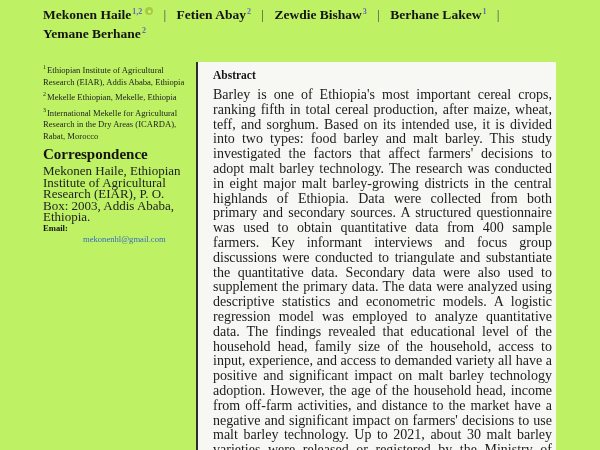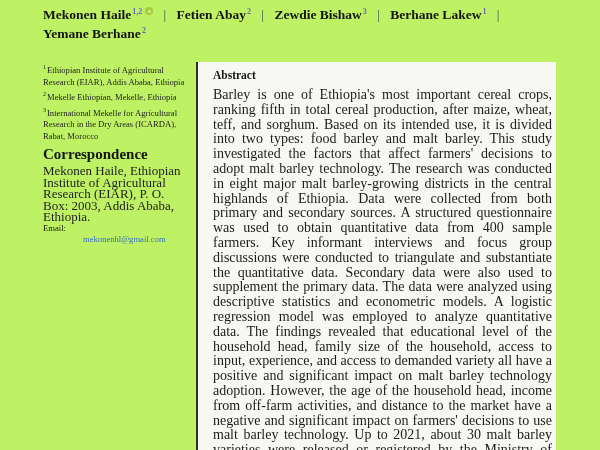--- a/index.html
+++ b/index.html
@@ -26,21 +26,21 @@
     border-radius: 50%; background: #d9ecae;
   }
 
   
   .sidebar { position: absolute; left: 43px; top: 65px; width: 147px; }
   .aff { font-size: 8.6px; line-height: 11.5px; color: #222; margin-bottom: 4px; }
   .aff sup { font-size: 6px; color: #222; vertical-align: super; line-height: 0; margin-right: 1px; }
   .corr-heading { margin-top: 2px; font-size: 15px; font-weight: 700; color: #141414; }
   .corr-body { margin-top: 2px; font-size: 13px; line-height: 11.5px; color: #222; }
   .corr-email { font-size: 8.6px; line-height: 11.5px; color: #222; }
-  .email-label { font-weight: 400; color: #141414; }
+  .email-label { font-weight: 700; color: #141414; }
   .email { color: #3a6bc4; text-decoration: none; cursor: pointer; margin-left: 40px; }
 
   
   .divider { position: absolute; left: 196px; top: 62px; width: 2px; height: 388px; background: #2e2e2e; }
 
   
   .abstract {
     position: absolute; left: 198px; top: 62px; width: 358px; height: 388px;
     background: #f7f7f4; padding: 7px 4px 0 15px; overflow: hidden;
   }

